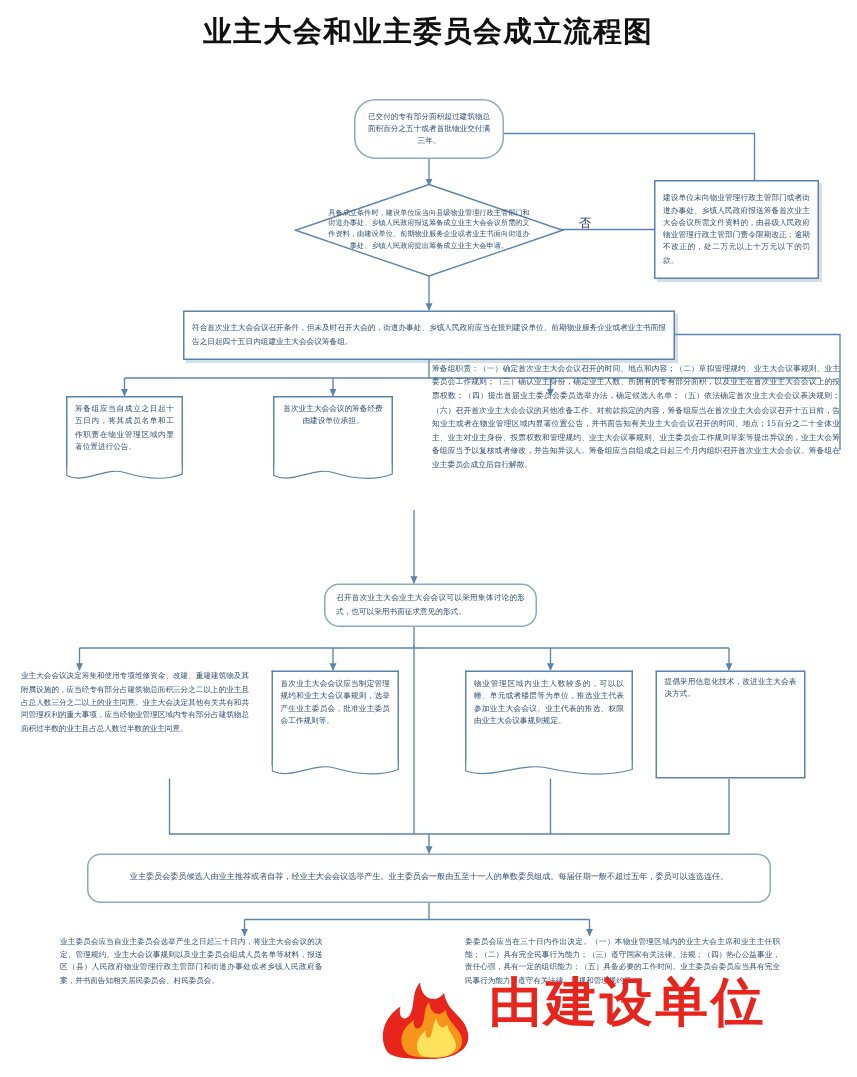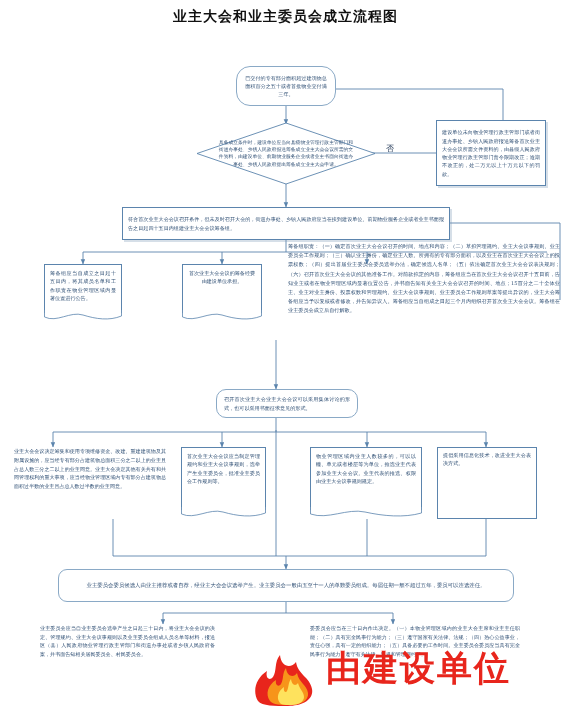--- a/index.html
+++ b/index.html
@@ -6,21 +6,21 @@
   body{
     width:571px;height:718px;position:relative;background:#ffffff;
     font-family:"DejaVu Sans","Liberation Sans",sans-serif;overflow:hidden;
   }
   .canvas{position:absolute;inset:0;}
   svg.lines{position:absolute;left:0;top:0;width:571px;height:718px;pointer-events:none;}
 
   #title{
     position:absolute;left:0;top:8px;width:571px;text-align:center;
     font-family:"DejaVu Serif","Liberation Serif",serif;
-    font-size:14px;font-weight:bold;color:#111;letter-spacing:1px;
+    font-size:19px;font-weight:bold;color:#111;letter-spacing:1px;
   }
 
   .node{position:absolute;box-sizing:border-box;color:#2b4a6f;}
   .txt{
     font-size:5.1px;line-height:1.62;color:#2f4f74;
     font-family:"DejaVu Serif","Liberation Serif",serif;
     text-align:justify;word-break:break-all;
   }
   .ctr{text-align:center;}
 

